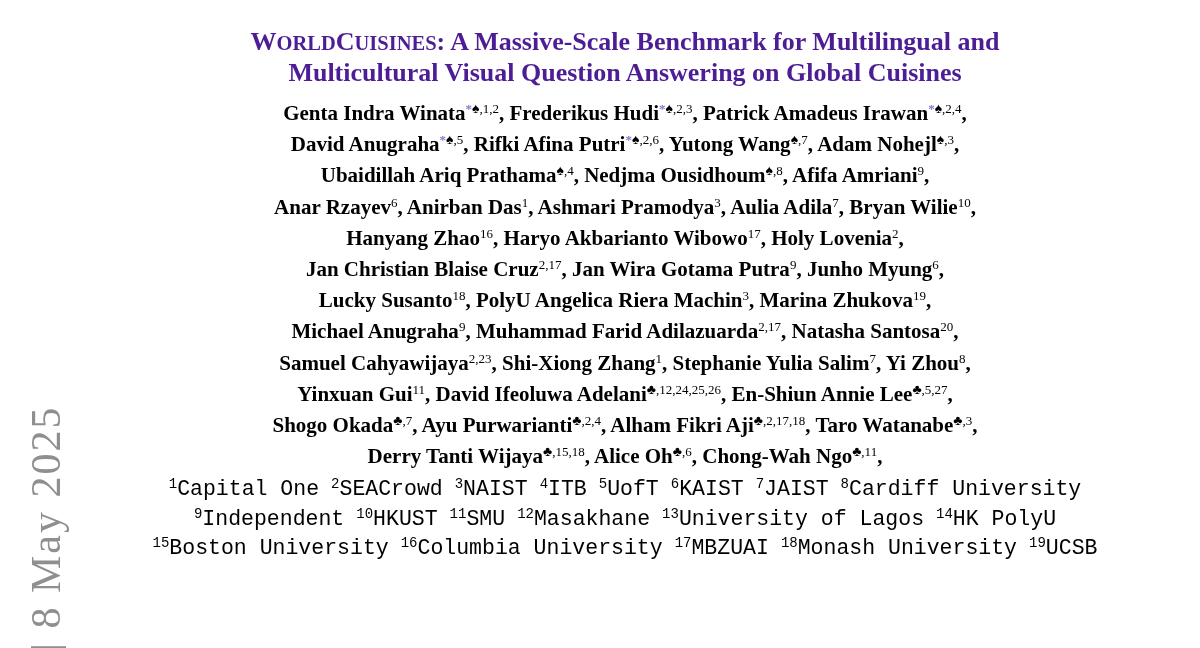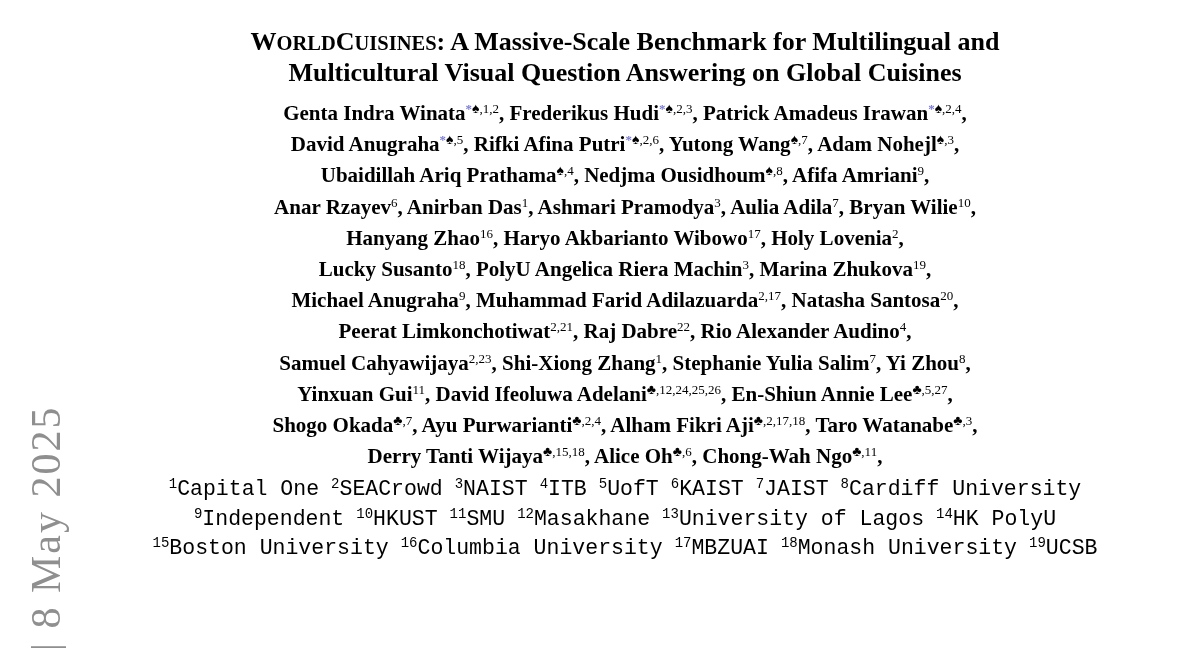--- a/index.html
+++ b/index.html
@@ -25,21 +25,21 @@
   .content {
     position: absolute;
     left: 60px; right: 10px; top: 0;
     text-align: center;
   }
   .title {
     margin-top: 27px;
     font-size: 26px;
     font-weight: bold;
     line-height: 30px;
-    color: #000000;
+    color: #4c1d95;
   }
   .title .sc-small { font-size: 20.5px; }
   .authors {
     margin-top: 11px;
     font-size: 21px;
     font-weight: bold;
     line-height: 28.2px;
     color: #000000;
   }
   .author-line { white-space: nowrap; }
@@ -78,23 +78,23 @@
     </div>
     <div>Multicultural Visual Question Answering on Global Cuisines</div>
   </div>
 
   <div class="authors" id="authors-block">
       <div class="author-line"><span>Genta Indra Winata</span><span class="sup star" style="color: rgb(125, 125, 204);">*</span><span class="sup suit">♠</span><span class="sup">,1,2</span>, <span>Frederikus Hudi</span><span class="sup star" style="color: rgb(125, 125, 204);">*</span><span class="sup suit">♠</span><span class="sup">,2,3</span>, <span>Patrick Amadeus Irawan</span><span class="sup star" style="color: rgb(125, 125, 204);">*</span><span class="sup suit">♠</span><span class="sup">,2,4</span>,</div>
       <div class="author-line"><span>David Anugraha</span><span class="sup star" style="color: rgb(125, 125, 204);">*</span><span class="sup suit">♠</span><span class="sup">,5</span>, <span>Rifki Afina Putri</span><span class="sup star" style="color: rgb(125, 125, 204);">*</span><span class="sup suit">♠</span><span class="sup">,2,6</span>, <span>Yutong Wang</span><span class="sup suit">♠</span><span class="sup">,7</span>, <span>Adam Nohejl</span><span class="sup suit">♠</span><span class="sup">,3</span>,</div>
       <div class="author-line"><span>Ubaidillah Ariq Prathama</span><span class="sup suit">♠</span><span class="sup">,4</span>, <span>Nedjma Ousidhoum</span><span class="sup suit">♠</span><span class="sup">,8</span>, <span>Afifa Amriani</span><span class="sup">9</span>,</div>
       <div class="author-line"><span>Anar Rzayev</span><span class="sup">6</span>, <span>Anirban Das</span><span class="sup">1</span>, <span>Ashmari Pramodya</span><span class="sup">3</span>, <span>Aulia Adila</span><span class="sup">7</span>, <span>Bryan Wilie</span><span class="sup">10</span>,</div>
       <div class="author-line"><span>Hanyang Zhao</span><span class="sup">16</span>, <span>Haryo Akbarianto Wibowo</span><span class="sup">17</span>, <span>Holy Lovenia</span><span class="sup">2</span>,</div>
+      <div class="author-line"><span>Jan Christian Blaise Cruz</span><span class="sup">2,17</span>, <span>Jan Wira Gotama Putra</span><span class="sup">9</span>, <span>Junho Myung</span><span class="sup">6</span>,</div>
       <div class="author-line"><span>Lucky Susanto</span><span class="sup">18</span>, <span>PolyU Angelica Riera Machin</span><span class="sup">3</span>, <span>Marina Zhukova</span><span class="sup">19</span>,</div>
       <div class="author-line"><span>Michael Anugraha</span><span class="sup">9</span>, <span>Muhammad Farid Adilazuarda</span><span class="sup">2,17</span>, <span>Natasha Santosa</span><span class="sup">20</span>,</div>
-      <div class="author-line"><span>Peerat Limkonchotiwat</span><span class="sup">2,21</span>, <span>Raj Dabre</span><span class="sup">22</span>, <span>Rio Alexander Audino</span><span class="sup">4</span>,</div>
       <div class="author-line"><span>Samuel Cahyawijaya</span><span class="sup">2,23</span>, <span>Shi-Xiong Zhang</span><span class="sup">1</span>, <span>Stephanie Yulia Salim</span><span class="sup">7</span>, <span>Yi Zhou</span><span class="sup">8</span>,</div>
       <div class="author-line"><span>Yinxuan Gui</span><span class="sup">11</span>, <span>David Ifeoluwa Adelani</span><span class="sup suit">♣</span><span class="sup">,12,24,25,26</span>, <span>En-Shiun Annie Lee</span><span class="sup suit">♣</span><span class="sup">,5,27</span>,</div>
       <div class="author-line"><span>Shogo Okada</span><span class="sup suit">♣</span><span class="sup">,7</span>, <span>Ayu Purwarianti</span><span class="sup suit">♣</span><span class="sup">,2,4</span>, <span>Alham Fikri Aji</span><span class="sup suit">♣</span><span class="sup">,2,17,18</span>, <span>Taro Watanabe</span><span class="sup suit">♣</span><span class="sup">,3</span>,</div>
       <div class="author-line"><span>Derry Tanti Wijaya</span><span class="sup suit">♣</span><span class="sup">,15,18</span>, <span>Alice Oh</span><span class="sup suit">♣</span><span class="sup">,6</span>, <span>Chong-Wah Ngo</span><span class="sup suit">♣</span><span class="sup">,11</span>,</div>
     </div>
 
   <div class="affiliations" id="affiliations-block">
       <div class="affil-line"><span class="affil-item"><span class="affil-num">1</span><span>Capital One</span></span><span class="affil-item"><span class="affil-num">2</span><span>SEACrowd</span></span><span class="affil-item"><span class="affil-num">3</span><span>NAIST</span></span><span class="affil-item"><span class="affil-num">4</span><span>ITB</span></span><span class="affil-item"><span class="affil-num">5</span><span>UofT</span></span><span class="affil-item"><span class="affil-num">6</span><span>KAIST</span></span><span class="affil-item"><span class="affil-num">7</span><span>JAIST</span></span><span class="affil-item"><span class="affil-num">8</span><span>Cardiff University</span></span></div>
       <div class="affil-line"><span class="affil-item"><span class="affil-num">9</span><span>Independent</span></span><span class="affil-item"><span class="affil-num">10</span><span>HKUST</span></span><span class="affil-item"><span class="affil-num">11</span><span>SMU</span></span><span class="affil-item"><span class="affil-num">12</span><span>Masakhane</span></span><span class="affil-item"><span class="affil-num">13</span><span>University of Lagos</span></span><span class="affil-item"><span class="affil-num">14</span><span>HK PolyU</span></span></div>
       <div class="affil-line"><span class="affil-item"><span class="affil-num">15</span><span>Boston University</span></span><span class="affil-item"><span class="affil-num">16</span><span>Columbia University</span></span><span class="affil-item"><span class="affil-num">17</span><span>MBZUAI</span></span><span class="affil-item"><span class="affil-num">18</span><span>Monash University</span></span><span class="affil-item"><span class="affil-num">19</span><span>UCSB</span></span></div>

